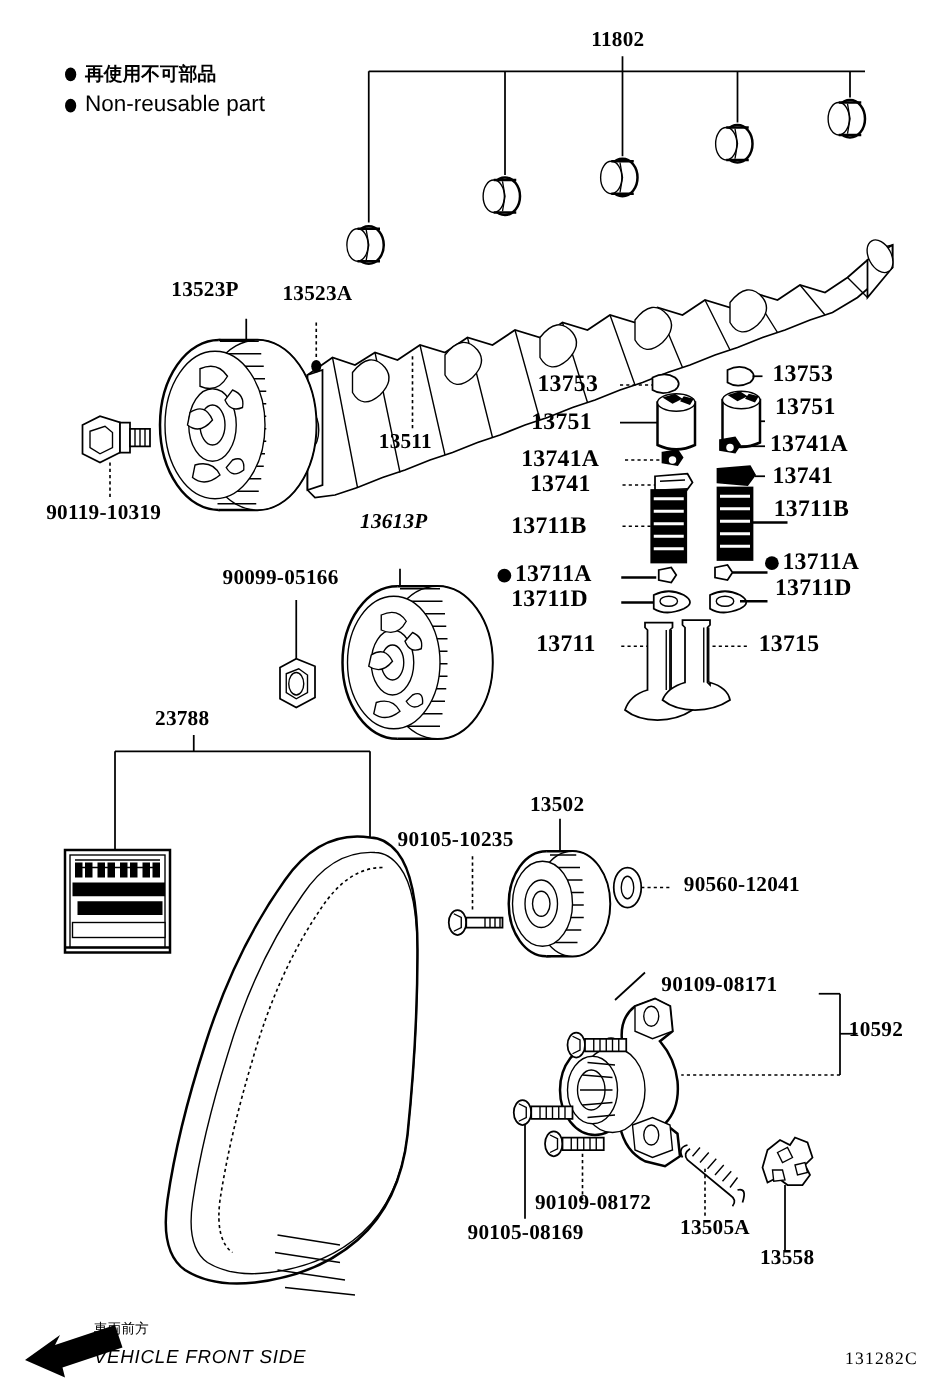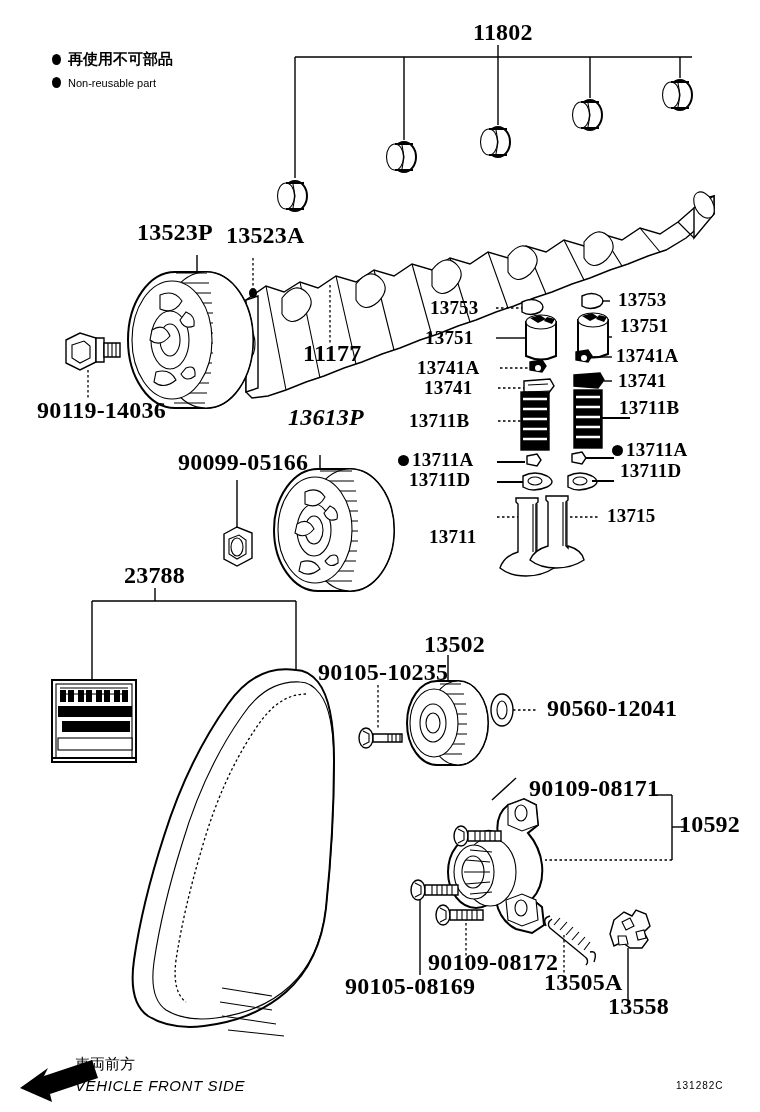--- a/index.html
+++ b/index.html
@@ -1,31 +1,31 @@
 <!DOCTYPE html>
 <html><head>
 <meta charset="utf-8">
 <style>
   html,body{margin:0;padding:0;background:#ffffff;}
   body{width:760px;height:1112px;position:relative;overflow:hidden;
        font-family:"Liberation Serif",serif;color:#000;}
   #sheet{position:absolute;inset:0;width:760px;height:1112px;}
   .lbl{position:absolute;white-space:nowrap;font-family:"Liberation Serif",serif;
        font-weight:700;letter-spacing:.2px;}
-  .pn{font-size:24px;line-height:20px;}
+  .pn{font-size:17px;line-height:20px;}
   .pn-s{font-size:19px;line-height:19px;}
   .legend{position:absolute;font-weight:400;}
   .legend-jp{font-family:"DejaVu Sans",sans-serif;font-size:15px;font-weight:700;margin-top:36px;}
-  .legend-en{font-family:"Liberation Sans",sans-serif;font-size:11px;}
+  .legend-en{font-family:"Liberation Sans",sans-serif;font-size:18px;}
   .dot{display:inline-block;width:9px;height:11px;border-radius:50%;
        background:#000;vertical-align:-1px;margin-right:7px;}
   .vfs{position:absolute;font-family:"Liberation Sans",sans-serif;}
-  .vfs-jp{font-family:Liberation Mono, monospace;font-size:15px;}
+  .vfs-jp{font-family:Liberation Mono, monospace;font-size:11px;}
   .vfs-en{font-size:15px;letter-spacing:.6px;}
-  .dwg{position:absolute;font-family:Liberation Sans, sans-serif;font-size:10px;
+  .dwg{position:absolute;font-family:Liberation Serif, serif;font-size:14px;
        letter-spacing:1px;}
   svg{position:absolute;left:0;top:0;overflow:visible;}
   .ln{stroke:#000;fill:none;}
   .w1{stroke-width:1.4;}
   .w12{stroke-width:1.1;}
   .w2{stroke-width:2;}
   .dash{stroke-dasharray:2.5 2.5;stroke-width:1.3;}
   .fillblk{fill:#000;}
   .fillwht{fill:#fff;}
 </style>
@@ -422,48 +422,48 @@
     </g>
 
     <g>
       <path d="M20,1088 L48,1068 L44,1076 L92,1060 L98,1078 L50,1094 L52,1102 Z" class="fillblk"></path>
     </g>
   </svg>
 
   <div class="lbl pn" style="left:473px;top:22px;">11802</div>
   <div class="lbl pn" style="left:137px;top:222px;">13523P</div>
   <div class="lbl pn" style="left:226px;top:225px;">13523A</div>
-  <div class="lbl pn" style="left:303px;top:343px;">11177</div>
-  <div class="lbl pn" style="left:37px;top:400px;">90119-14036</div>
+  <div class="lbl pn" style="left:303px;top:343px;">13511</div>
+  <div class="lbl pn" style="left:37px;top:400px;">90119-10319</div>
 
   <div class="lbl pn" style="left:288px;top:407px;font-style:italic;">13613P</div>
   <div class="lbl pn" style="left:178px;top:452px;">90099-05166</div>
 
   <div class="lbl pn" style="left:124px;top:565px;">23788</div>
 
   <div class="lbl pn" style="left:424px;top:634px;">13502</div>
   <div class="lbl pn" style="left:318px;top:662px;">90105-10235</div>
   <div class="lbl pn" style="left:547px;top:698px;">90560-12041</div>
 
   <div class="lbl pn" style="left:529px;top:778px;">90109-08171</div>
   <div class="lbl pn" style="left:679px;top:814px;">10592</div>
   <div class="lbl pn" style="left:428px;top:952px;">90109-08172</div>
-  <div class="lbl pn" style="left:345px;top:976px;font-family:Liberation Serif, serif;">90105-08169</div>
+  <div class="lbl pn" style="left:374px;top:976px;font-family:Liberation Serif, serif;">90105-08169</div>
   <div class="lbl pn" style="left:544px;top:972px;">13505A</div>
   <div class="lbl pn" style="left:608px;top:996px;">13558</div>
 
   <div class="lbl pn-s" style="left:430px;top:298px;">13753</div>
   <div class="lbl pn-s" style="left:425px;top:328px;">13751</div>
   <div class="lbl pn-s" style="left:417px;top:358px;">13741A</div>
   <div class="lbl pn-s" style="left:424px;top:378px;">13741</div>
   <div class="lbl pn-s" style="left:409px;top:411px;">13711B</div>
   <div class="lbl pn-s" style="left:412px;top:450px;">13711A</div>
   <span style="position:absolute;left:398px;top:455px;width:11px;height:11px;border-radius:50%;background:#000;"></span>
   <div class="lbl pn-s" style="left:409px;top:470px;">13711D</div>
-  <div class="lbl pn-s" style="left:429px;top:506px;margin-top:21px;">13711</div>
+  <div class="lbl pn-s" style="left:429px;top:506px;">13711</div>
 
   <div class="lbl pn-s" style="left:618px;top:290px;">13753</div>
   <div class="lbl pn-s" style="left:620px;top:316px;">13751</div>
   <div class="lbl pn-s" style="left:616px;top:346px;">13741A</div>
   <div class="lbl pn-s" style="left:618px;top:371px;">13741</div>
   <div class="lbl pn-s" style="left:619px;top:398px;">13711B</div>
   <div class="lbl pn-s" style="left:626px;top:440px;">13711A</div>
   <span style="position:absolute;left:612px;top:445px;width:11px;height:11px;border-radius:50%;background:#000;"></span>
   <div class="lbl pn-s" style="left:620px;top:461px;">13711D</div>
   <div class="lbl pn-s" style="left:607px;top:506px;">13715</div>

